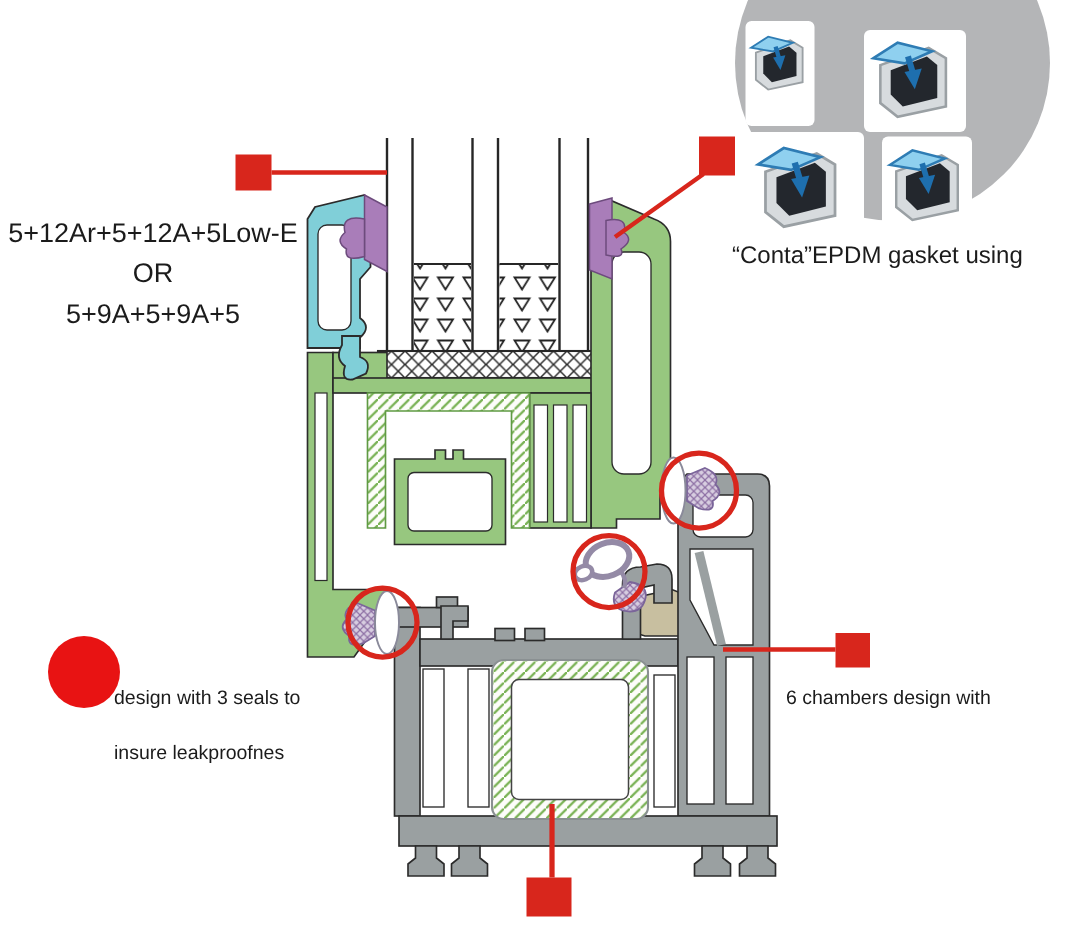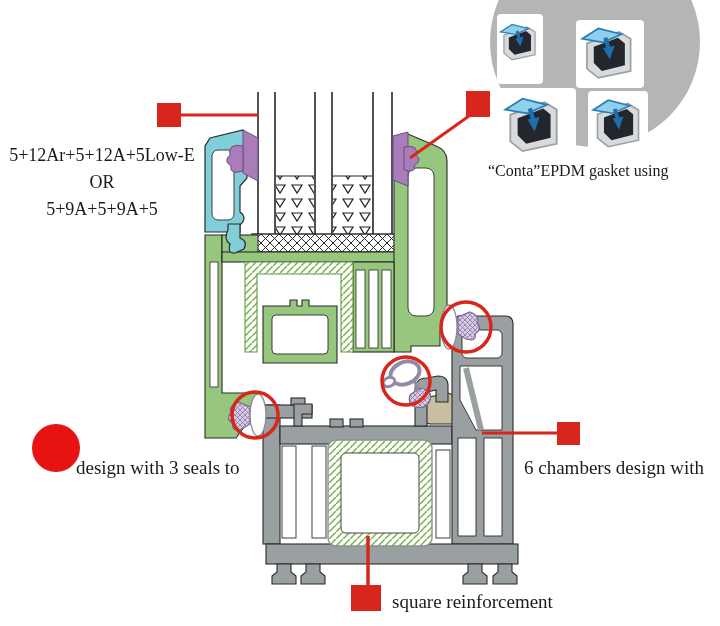--- a/index.html
+++ b/index.html
@@ -1,19 +1,19 @@
 <!DOCTYPE html>
 <html><head>
 <meta charset="utf-8">
 <style>
   html,body{margin:0;padding:0;background:#ffffff;}
   #stage{position:relative;width:720px;height:626px;background:#ffffff;overflow:hidden;
-         font-family:Liberation Serif, serif;}
+         font-family:Liberation Sans, sans-serif;}
   #stage svg{position:absolute;left:0;top:0;}
-  .lbl{position:absolute;color:#1b1b1b;font-size:19px;line-height:1;white-space:nowrap;}
+  .lbl{position:absolute;color:#1b1b1b;font-size:13px;line-height:1;white-space:nowrap;}
   .lbl.small{font-size:16px;}
   .glz{position:absolute;left:-4px;top:142px;width:212px;text-align:center;color:#1b1b1b;
        font-size:18px;line-height:27px;}
   .glz div{white-space:nowrap;}
 </style>
 </head>
 <body>
 
 <div id="stage">
 
@@ -197,18 +197,18 @@
 
 <div class="glz">
   <div>5+12Ar+5+12A+5Low-E</div>
   <div>OR</div>
   <div>5+9A+5+9A+5</div>
 </div>
 
 <div class="lbl small" style="left:488px;top:163px;">“Conta”EPDM gasket using</div>
 
 <div class="lbl" style="left:76px;top:458px;">design with 3 seals to</div>
+<div class="lbl" style="left:76px;top:495px;">insure leakproofnes</div>
 
 <div class="lbl" style="left:524px;top:458px;">6 chambers design with</div>
 
-<div class="lbl" style="left:392px;top:592px;">square reinforcement</div>
 
 </div>
 
 </body></html>

